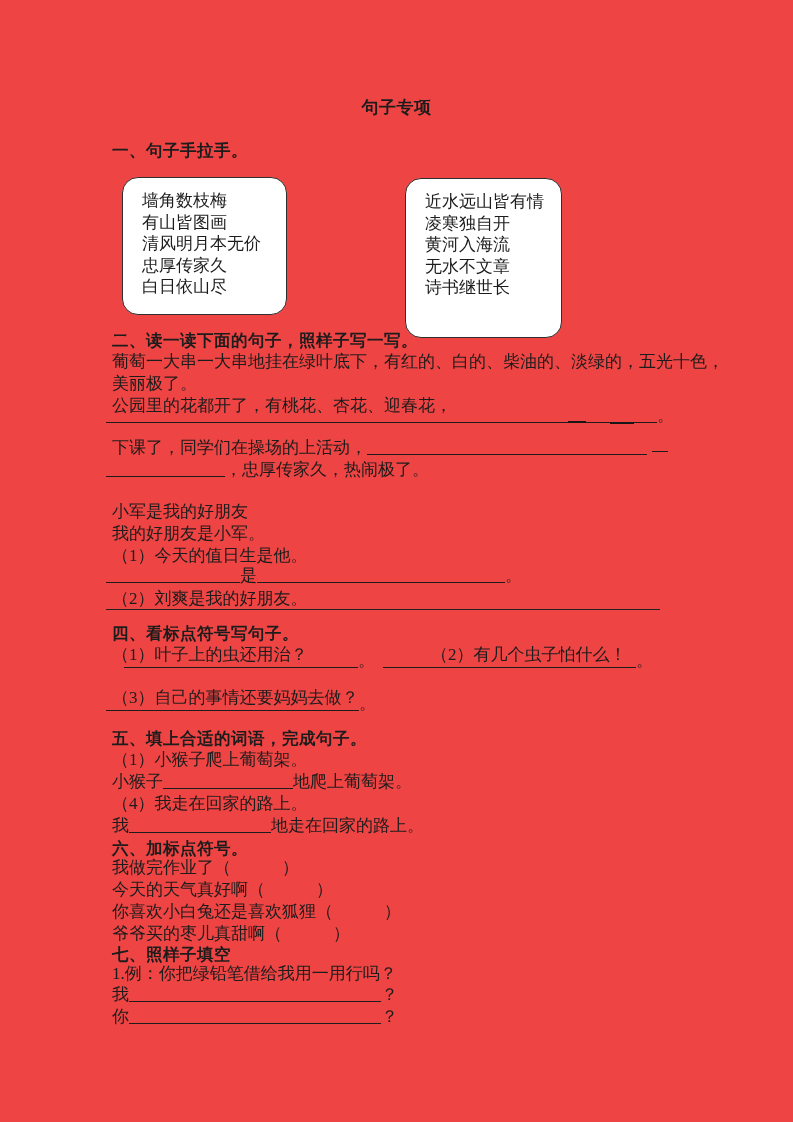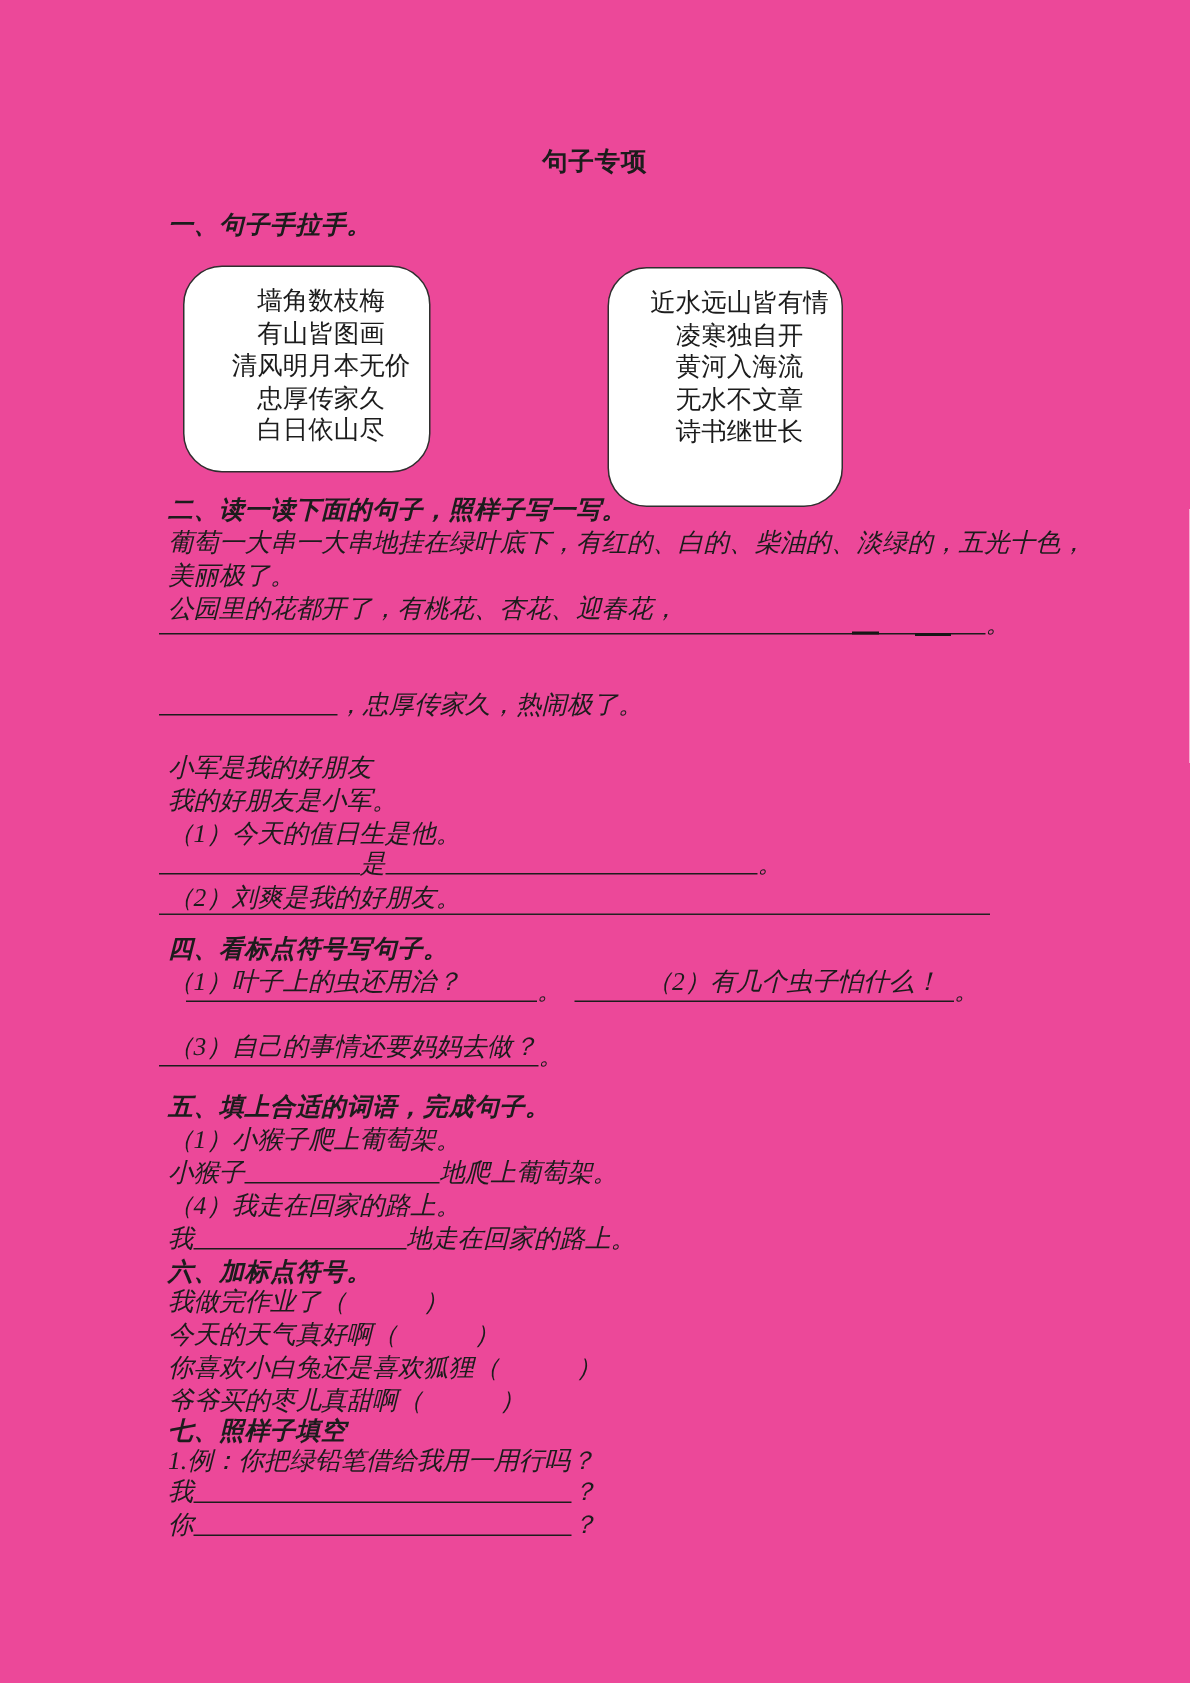--- a/index.html
+++ b/index.html
@@ -1,35 +1,34 @@
 <!DOCTYPE html>
 <html><head>
 <meta charset="utf-8">
 <style>
   html,body{margin:0;padding:0;background:#ffffff;}
   .page{
-    position:relative;width:793px;height:1122px;background:#ec4899;
+    position:relative;width:793px;height:1122px;background:#ef4444;
     font-family:"Liberation Serif","DejaVu Serif",serif;
     font-size:17px;color:#1c1c1c;overflow:hidden;
   }
-  .row{position:absolute;left:112px;line-height:22px;white-space:nowrap;font-style:italic;}
+  .row{position:absolute;left:112px;line-height:22px;white-space:nowrap;}
   .h{
     font-family:"Liberation Sans","DejaVu Sans",sans-serif;
     font-weight:bold;font-size:16.5px;letter-spacing:.5px;
   }
   .title{
     position:absolute;top:96px;left:0;width:100%;text-align:center;
     font-weight:bold;font-size:17px;letter-spacing:.5px;
     font-family:"Liberation Sans","DejaVu Sans",sans-serif;
   }
   .mbox{
-    position:absolute;border:1.5px solid #2f2f2f;border-radius:26px;
+    position:absolute;border:1.5px solid #2f2f2f;border-radius:16px;
     padding:12px 0 0 19px;line-height:21.6px;box-sizing:border-box;
     background:#ffffff;
-    text-align:center;
   }
   .blank{
     display:inline-block;height:14px;border-bottom:1px solid #1c1c1c;
     transform:translateY(2px);
   }
   .raised{transform:translateY(-1px);margin-left:5px;border-bottom-width:1.5px;}
   .overdash{position:absolute;height:2px;background:#161616;}
   .rule{position:absolute;height:0;border-top:1.5px solid #222;}
   .inb{display:inline-block;}
 </style>
@@ -62,20 +61,23 @@
   <div class="row" style="top:351px">葡萄一大串一大串地挂在绿叶底下，有红的、白的、柴油的、淡绿的，五光十色，</div>
   <div class="row" style="top:373px">美丽极了。</div>
   <div class="row" style="top:395px">公园里的花都开了，有桃花、杏花、迎春花，</div>
 
   <div class="row" style="left:106px;top:405px">
     <span class="blank" style="width:551px"></span><span>。</span>
     <span class="overdash" style="left:462px;top:16px;width:18px"></span>
     <span class="overdash" style="left:504px;top:17px;width:24px"></span>
   </div>
 
+  <div class="row" style="top:437px">
+    <span>下课了，同学们在操场的上活动，</span><span class="blank" style="width:280px"></span><span class="blank raised" style="width:16px"></span>
+  </div>
 
   <div class="row" style="left:106px;top:459px">
     <span class="blank" style="width:119px"></span><span>，忠厚传家久，热闹极了。</span>
   </div>
 
   <div class="row" style="top:501px">小军是我的好朋友</div>
   <div class="row" style="top:523px">我的好朋友是小军。</div>
   <div class="row" style="top:545px">（1）今天的值日生是他。</div>
 
   <div class="row" style="left:106px;top:565px">

